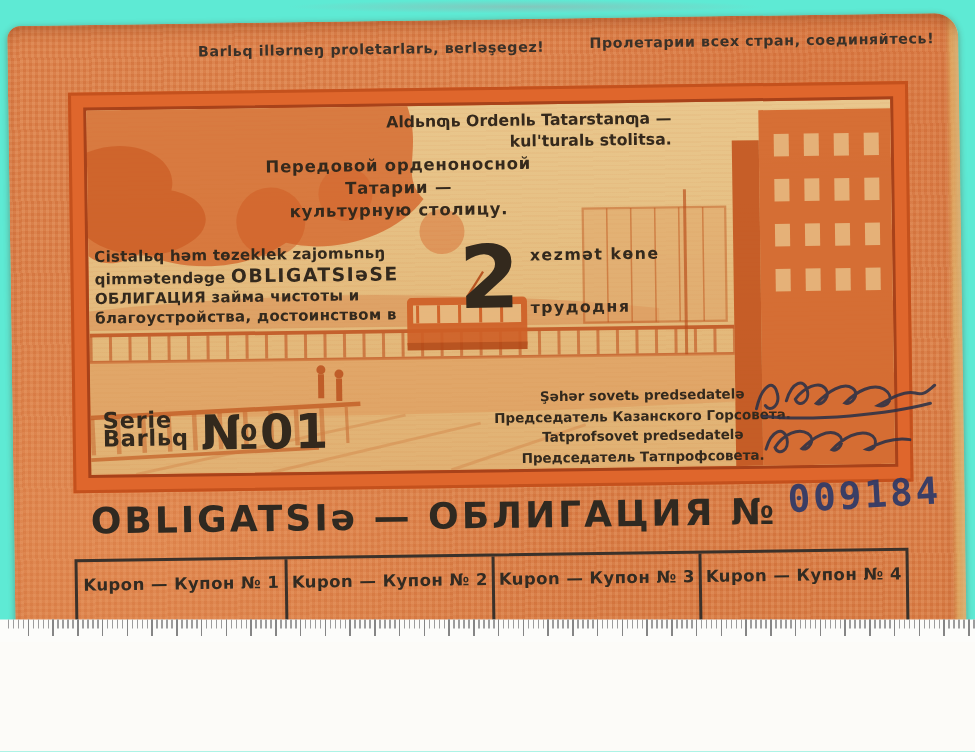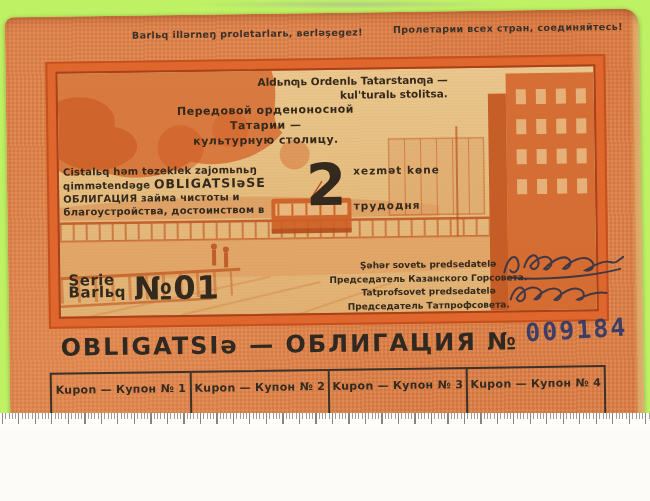--- a/index.html
+++ b/index.html
@@ -1,16 +1,16 @@
 <!DOCTYPE html>
 <html style="--paper: #dd8049; --frame: #df662c; --vignette: #e4bb7d; --ink: #33291d; --stamp: #2e3968;"><head>
 <meta charset="utf-8">
 <style>
   html,body{margin:0;padding:0;background:#fcfbf8;}
-  .scene{position:relative;width:650px;height:428px;overflow:hidden;background:#bef264;
+  .scene{position:relative;width:650px;height:428px;overflow:hidden;background:#5eead4;
          font-family:"DejaVu Sans",sans-serif;}
   .scene::before{content:'';position:absolute;top:0;left:190px;width:320px;height:9px;
          background:radial-gradient(ellipse at center,rgba(165,165,165,.5),transparent 70%);}
   
   .paper{position:absolute;left:8px;top:13px;width:634px;height:477px;
          border-radius:9px 16px 22px 6px;
          transform:rotate(-0.8deg);
          background:
            linear-gradient(90deg,transparent calc(100% - 9px),rgba(244,214,130,.55) calc(100% - 5px),rgba(248,228,160,.85)),
            radial-gradient(ellipse 300px 200px at 85% 12%,rgba(205,92,40,.28),transparent 70%),

